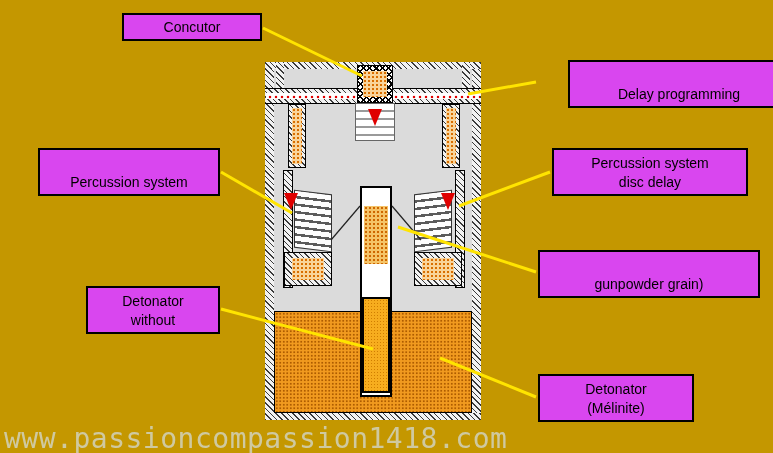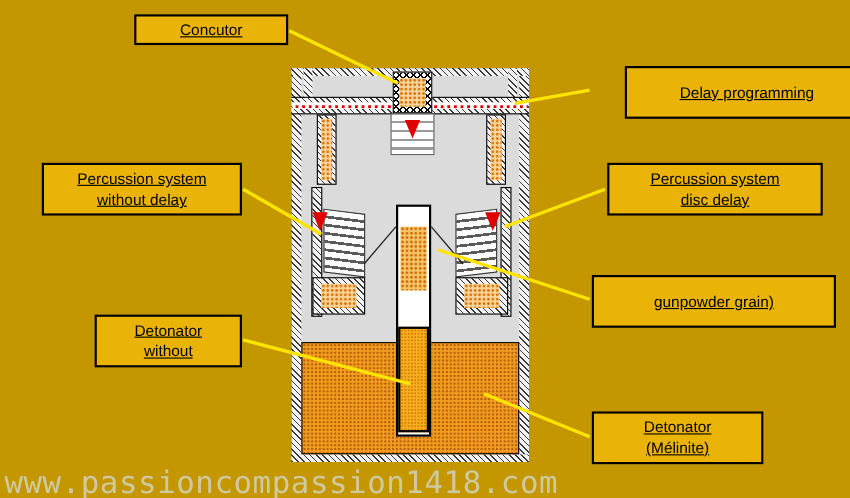--- a/index.html
+++ b/index.html
@@ -45,24 +45,24 @@
   .spring  { background:repeating-linear-gradient(to bottom, #fdfdfd 0 5px, #5a5a5a 5px 7.5px); border:1px solid #333; }
   .housing { background:repeating-linear-gradient(to bottom, #ffffff 0 6px, #9a9a9a 6px 8px); border:1px solid #666; }
   .pin {
     position:absolute; z-index:4; width:0; height:0;
     border-left:7px solid transparent; border-right:7px solid transparent;
     border-top:17px solid #DF0000;
   }
   #leader-svg { position:absolute; left:0; top:0; z-index:6; pointer-events:none; }
   .callout {
     position:absolute; z-index:10;
-    background:#eab308; border:2px solid #000;
-    display:flex; flex-direction:column; align-items:center; justify-content:center;
+    background:#d946ef; border:2px solid #000;
+    display:flex; flex-direction:column; align-items:center; justify-content:flex-end;
     text-align:center; font-size:14px; line-height:1.35; color:#000;
-    box-sizing:border-box; padding:2px 4px;text-decoration:underline;
+    box-sizing:border-box; padding:2px 4px;
   }
   .wm {
     position:absolute; z-index:11; left:4px; top:422px;
     font-family:"DejaVu Sans Mono", monospace;
     font-size:28px; letter-spacing:0.5px; color:#CFC9A0;
   }
 </style>
 </head>
 <body>
 
@@ -124,21 +124,20 @@
   <div class="callout" style="left:122px;top:13px;width:140px;height:28px;">
     <span>Concutor</span>
   </div>
 
   <div class="callout" style="left:568px;top:60px;width:222px;height:48px;">
     <span>Delay programming</span>
   </div>
 
   <div class="callout" style="left:38px;top:148px;width:182px;height:48px;">
     <span>Percussion system</span>
-    <span>without delay</span>
   </div>
 
   <div class="callout" style="left:552px;top:148px;width:196px;height:48px;">
     <span>Percussion system</span>
     <span>disc delay</span>
   </div>
 
   <div class="callout" style="left:538px;top:250px;width:222px;height:48px;">
     <span>gunpowder grain)</span>
   </div>

